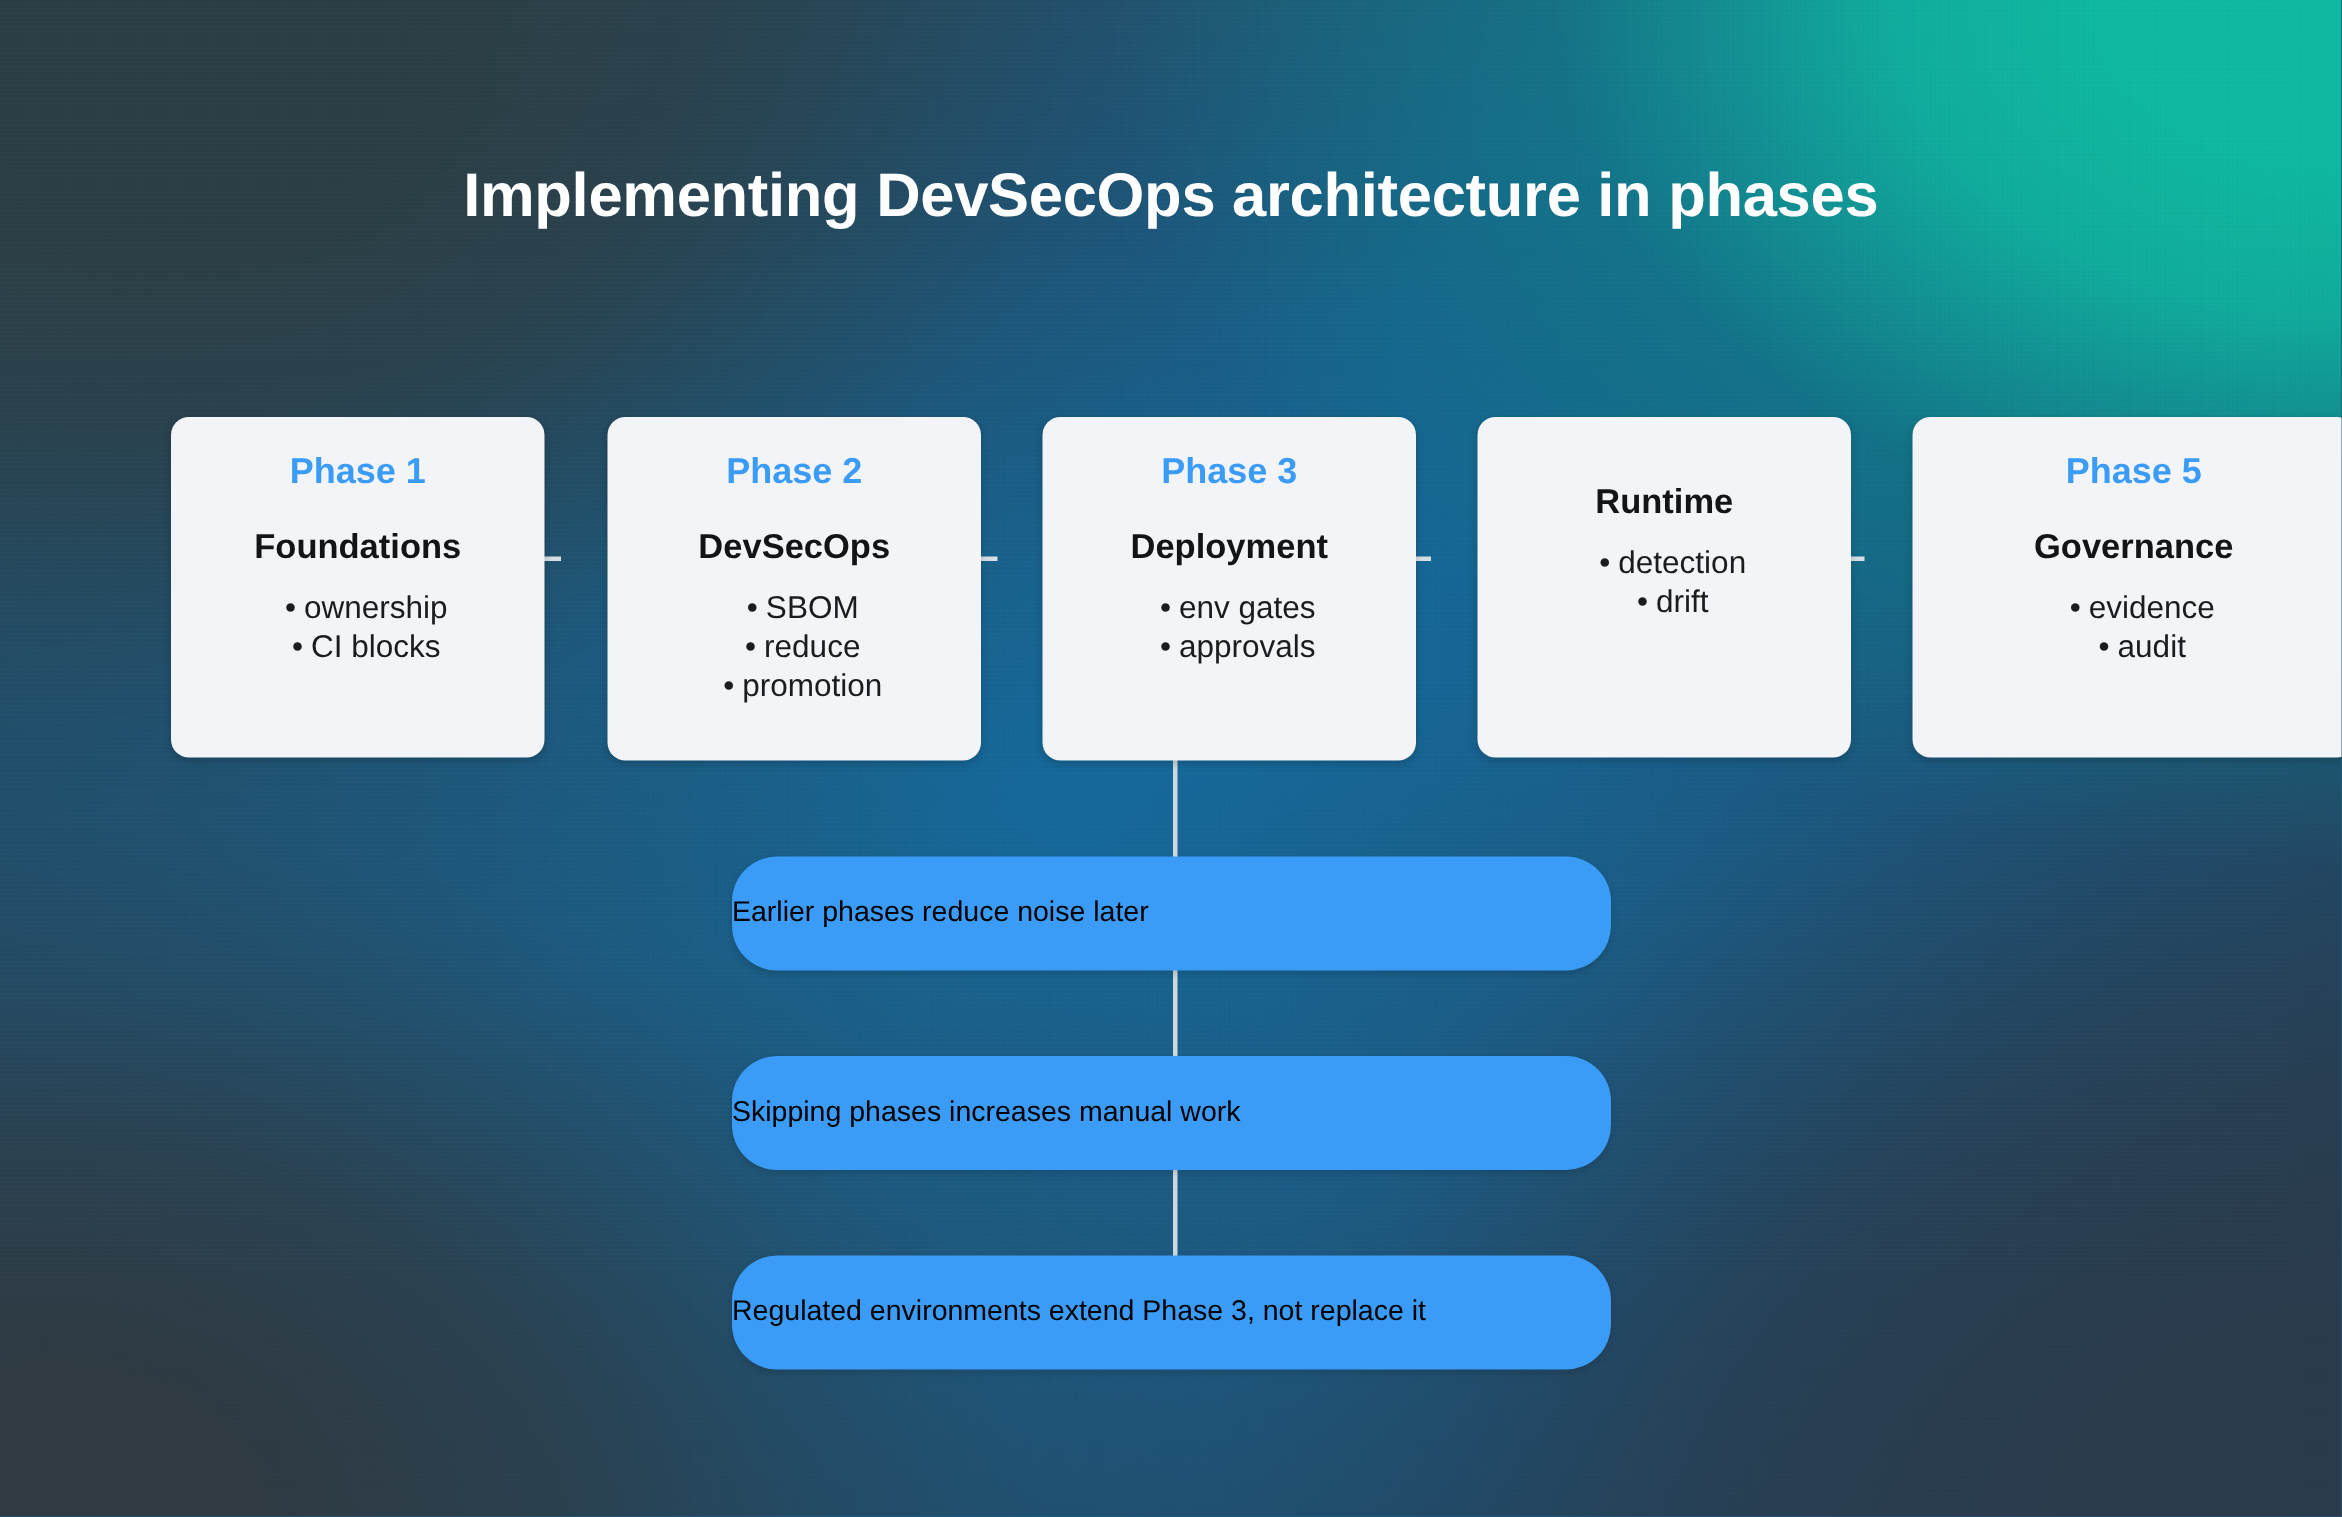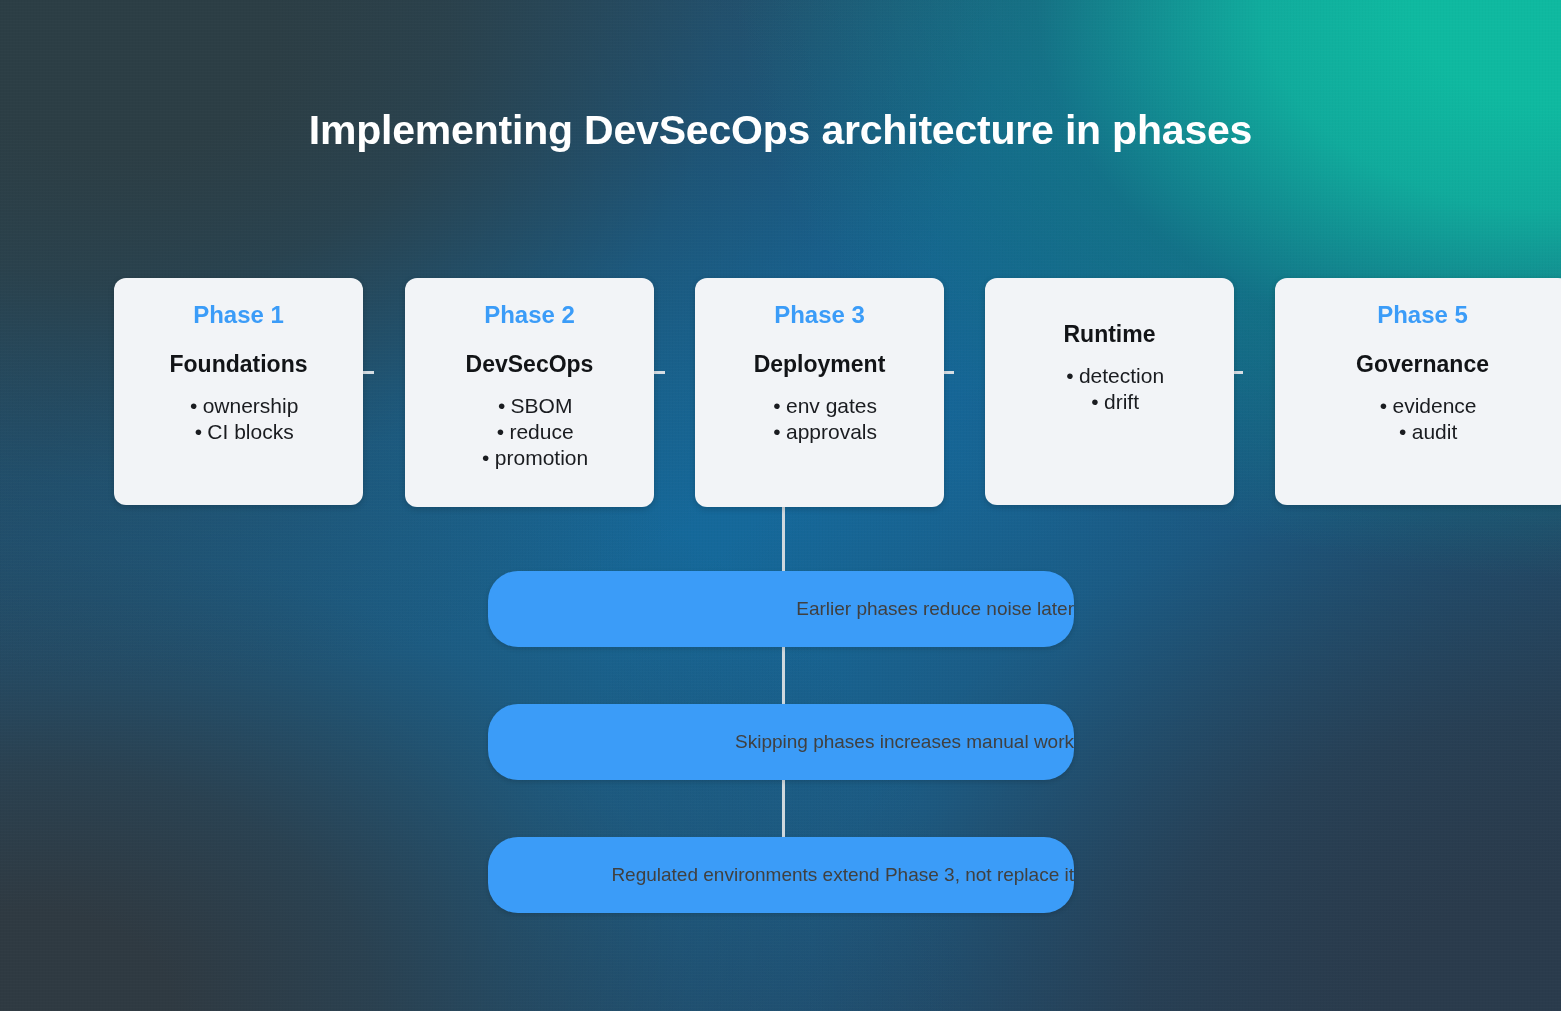--- a/index.html
+++ b/index.html
@@ -116,22 +116,22 @@
   
   .pill {
     position:absolute;
     left:488px;
     width:586px;
     height:76px;
     background:#3b9cf8;
     border-radius:30px;
     display:flex;
     align-items:center;
-    justify-content:flex-end;
-    color:#404040;
+    justify-content:flex-start;
+    color:#000000;
     font-size:19px;
     font-weight:500;
     text-align:center;
     box-shadow:0 2px 5px rgba(0,0,0,.14);
   }
 </style>
 </head>
 <body>
 
 <div id="bg-base"></div>

